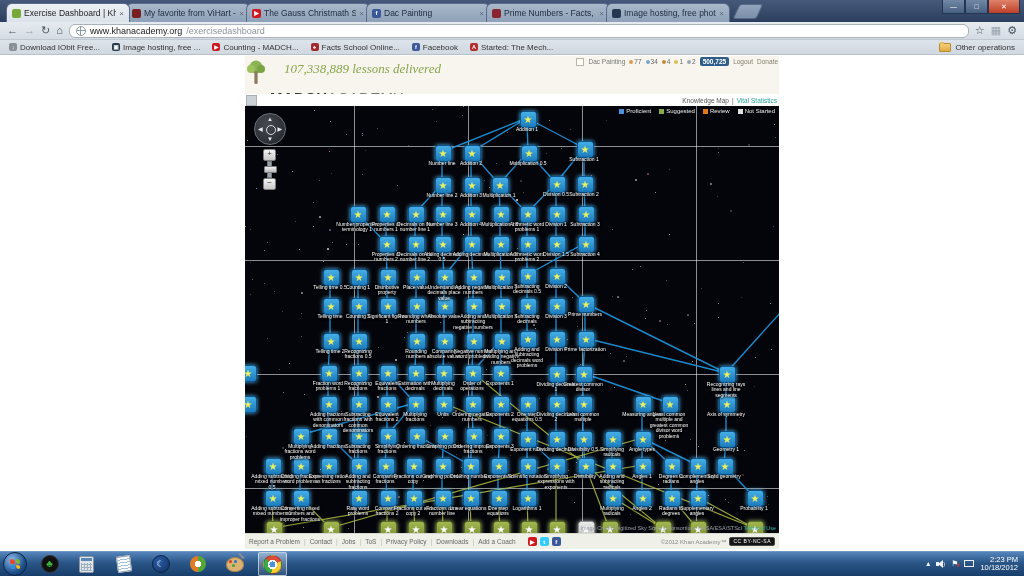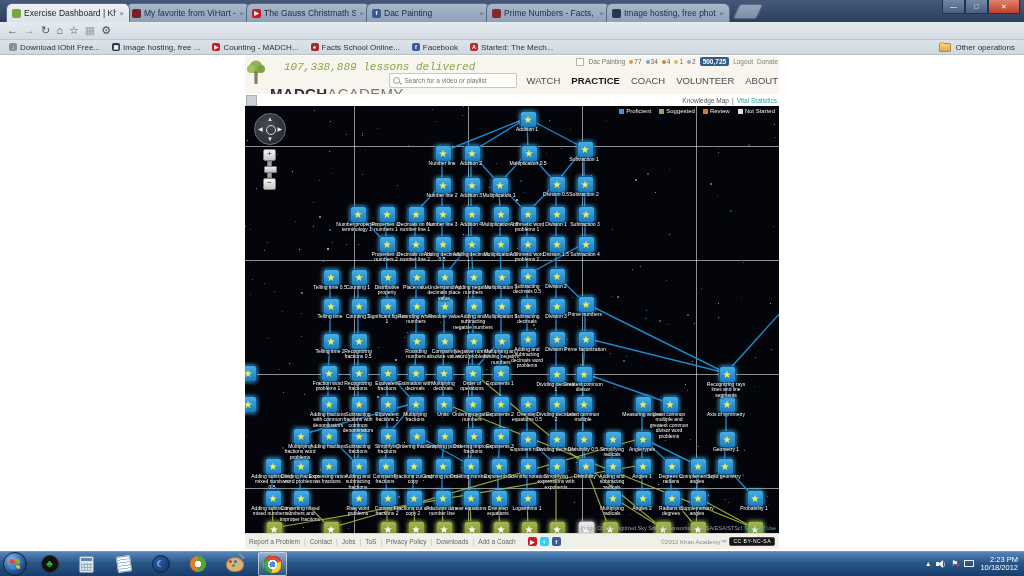--- a/index.html
+++ b/index.html
@@ -43,21 +43,21 @@
 
   .kahead{height:38px;background:#f7f5ee;position:relative;}
   .userbar{position:absolute;top:1px;right:1px;display:flex;align-items:center;gap:4px;font-size:6.5px;color:#777;}
   .ub-ico{width:6px;height:6px;border:1px solid #b9b4a5;background:#fffef8;}
   .stat{display:flex;align-items:center;gap:1px;color:#666;}
   .statdot{width:4px;height:4px;border-radius:50%;display:inline-block;}
   .pointsbadge{background:#2f5d8a;color:#fff;border-radius:2px;padding:1px 3px;font-weight:bold;font-size:6.5px;}
   .ublink{color:#857f6e;}
   .logoblk{position:absolute;left:1px;top:3px;display:flex;gap:4px;align-items:flex-start;}
   .logotxt{display:flex;flex-direction:column;}
-  .tagline{font-family:Liberation Mono, monospace;font-style:italic;color:#8aa54d;font-size:11px;margin:2px 0 13px 14px;}
+  .tagline{font-family:Liberation Serif, serif;font-style:italic;color:#8aa54d;font-size:13px;margin:2px 0 13px 14px;}
   .brand{font-size:15px;line-height:15px;color:#3d3d3d;letter-spacing:.3px;}
   .brand .bld{font-weight:bold;color:#333;}
   .brand .lgt{font-weight:normal;color:#787878;}
   .hright{position:absolute;right:1px;bottom:6px;display:flex;align-items:center;gap:10px;}
   .searchwrap{position:relative;width:120px;height:13px;background:#fdfdfa;border:1px solid #ccc7b6;border-radius:2px;display:flex;align-items:center;padding:0 3px;gap:3px;}
   .mag{width:5px;height:5px;border:1px solid #999;border-radius:50%;position:relative;flex:0 0 5px;}
   .mag::after{content:"";position:absolute;width:3px;height:1px;background:#999;transform:rotate(45deg);right:-3px;bottom:-1px;}
   .searchwrap input{border:none;outline:none;background:transparent;font-size:6.5px;color:#555;width:100%;font-family:"Liberation Sans",sans-serif;}
   #nav{display:flex;gap:11px;font-size:9.5px;color:#4a4a4a;}
   #nav .on{font-weight:bold;color:#141414;}
@@ -161,20 +161,25 @@
         <div class="winbtn">□</div>
         <div class="winbtn close">✕</div>
       </div>
   </div>
 
   <div class="toolbar">
     <span class="tbico">←</span>
     <span class="tbico dim">→</span>
     <span class="tbico">↻</span>
     <span class="tbico">⌂</span>
+    <div class="omni">
+      <span class="globe"></span>
+      <span class="host">www.khanacademy.org</span>
+        <span class="path">/exercisedashboard</span>
+    </div>
     <span class="tbico">☆</span>
     <span class="tbico dim">▦</span>
     <span class="tbico">⚙</span>
   </div>
 
   <div class="bookbar">
     <div id="bms">
         <div class="bm">
           <span class="bmico" style="background: rgb(138, 144, 150);">↓</span>
           <span>Download IObit Free...</span>
@@ -243,33 +248,20 @@
           <svg width="20" height="27" viewBox="0 0 20 27">
             <circle cx="10" cy="8" r="6.5" fill="#8ab351"></circle>
             <circle cx="5" cy="10" r="4" fill="#9cc25e"></circle>
             <circle cx="15" cy="10" r="4" fill="#7aa344"></circle>
             <rect x="8.4" y="12" width="3.2" height="13" rx="1.2" fill="#8a7a60"></rect>
           </svg>
           <div class="logotxt">
             <span class="tagline">107,338,889 lessons delivered</span>
             <span class="brand"><span class="bld">MADCH</span><span class="lgt">ACADEMY</span></span>
           </div>
-        </div>
-        <div class="hright">
-          <div class="searchwrap">
-            <span class="mag"></span>
-            <input type="text" placeholder="Search for a video or playlist" style="">
-          </div>
-          <div id="nav">
-              <span>WATCH</span>
-              <span class="on">PRACTICE</span>
-              <span>COACH</span>
-              <span>VOLUNTEER</span>
-              <span>ABOUT</span>
-            </div>
         </div>
       </div>
 
       <div class="kmstrip">
         <span class="maptoggle"></span>
         <span>Knowledge Map</span>
         <span>|</span>
         <span class="lnk">Vital Statistics</span>
       </div>
 

